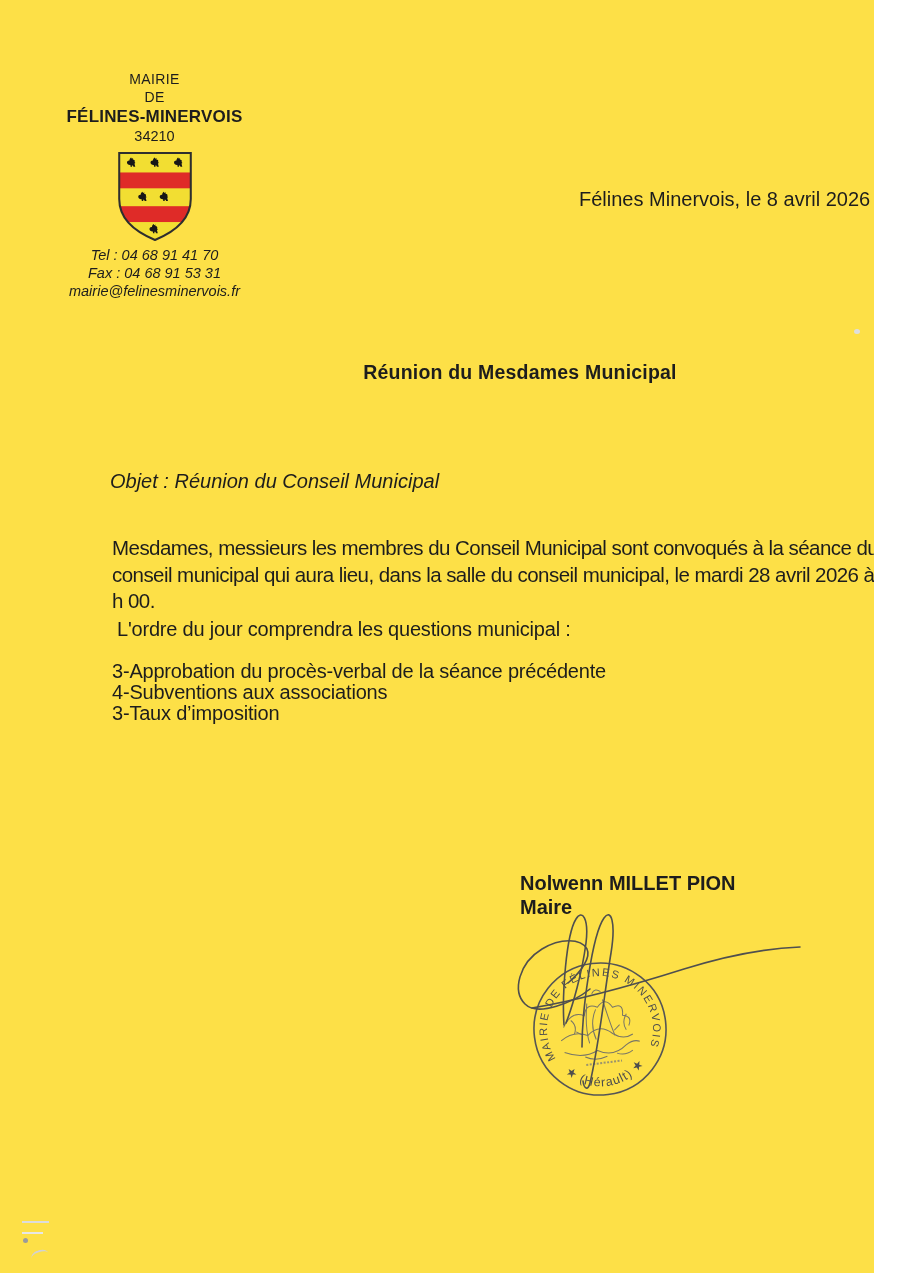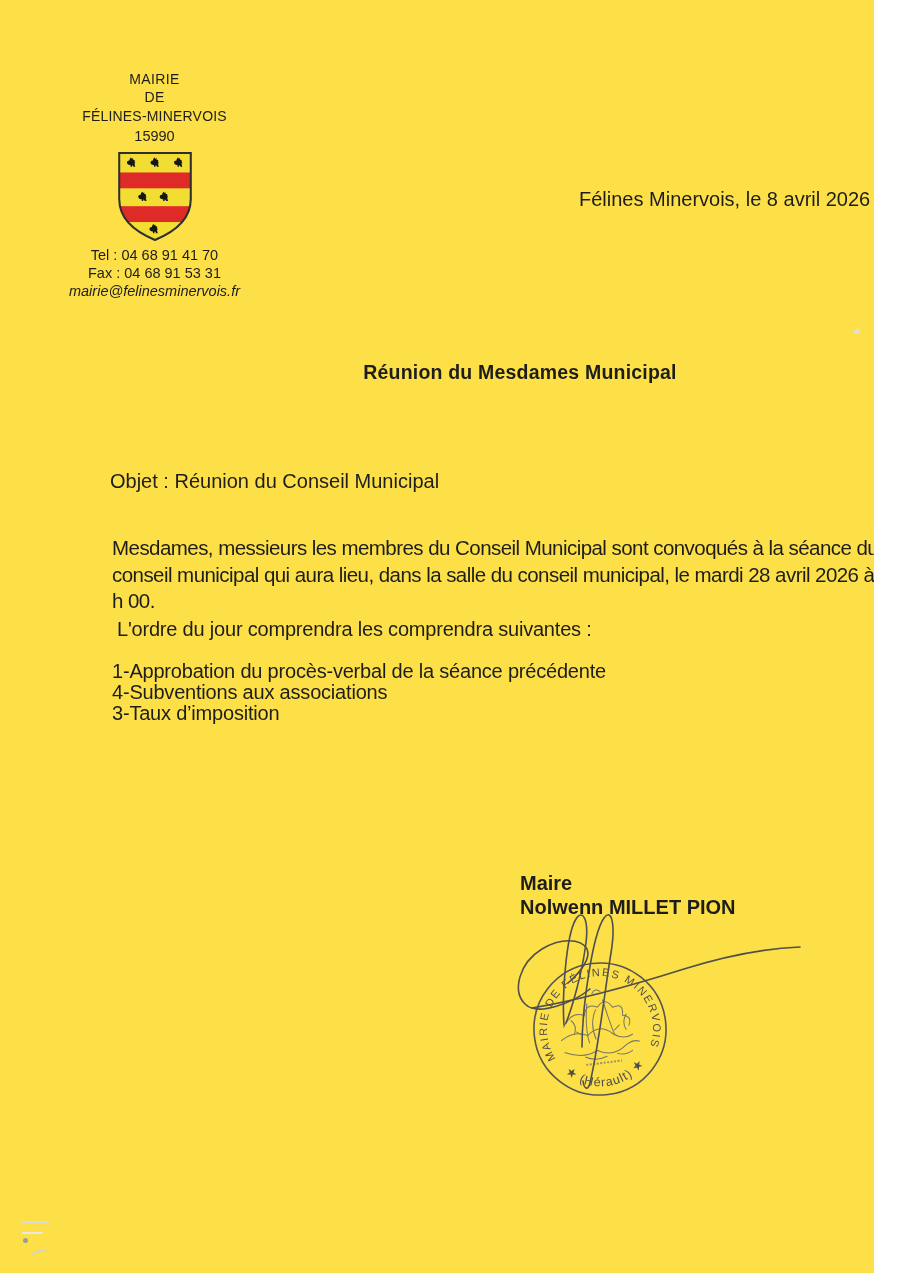--- a/index.html
+++ b/index.html
@@ -3,30 +3,30 @@
 <meta charset="utf-8">
 <style>
   html,body{margin:0;padding:0;background:#ffffff;}
   .page{
     position:relative;width:858px;height:1273px;background:#fde047;overflow:hidden;
     font-family:"Liberation Sans","DejaVu Sans",sans-serif;color:#1d1d1d;padding-left:16px;
   }
   
   .letterhead{position:absolute;left:52px;top:70px;width:205px;text-align:center;}
   .lh-line{font-size:14px;line-height:18px;letter-spacing:.4px;}
-  .lh-name{font-size:14px;line-height:21px;font-weight:normal;letter-spacing:.2px;}
+  .lh-name{font-size:17px;line-height:21px;font-weight:bold;letter-spacing:.2px;}
   .lh-postal{font-size:14.5px;line-height:19px;}
   .crest{display:block;margin:5px auto 3px auto;}
-  .lh-contact{font-size:14.5px;line-height:18px;}
+  .lh-contact{font-size:14.5px;line-height:18px;font-style:italic;}
   .lh-email{font-size:14.5px;line-height:19px;font-weight:normal;font-style:italic;}
   
   .date-line{position:absolute;left:579px;top:188px;font-size:20px;white-space:nowrap;}
   .doc-title{position:absolute;left:140px;top:361px;width:760px;text-align:center;
              font-size:19.5px;font-weight:bold;letter-spacing:.2px;}
-  .objet{position:absolute;left:110px;top:470px;font-size:20px;}
+  .objet{position:absolute;left:110px;top:470px;font-size:20px;font-style:italic;}
   .paragraph{position:absolute;left:112px;top:535px;width:790px;
              font-size:20.5px;line-height:26.5px;letter-spacing:-0.55px;}
   .ordre{position:absolute;left:117px;top:618px;font-size:20px;letter-spacing:-0.2px;}
   .agenda{position:absolute;left:112px;top:661px;font-size:20px;line-height:21px;letter-spacing:-0.2px;}
   .agenda div{white-space:nowrap;}
   .sig-block{position:absolute;left:520px;top:871px;font-size:20px;font-weight:bold;line-height:24px;}
   
   .stamp-svg{position:absolute;left:502px;top:905px;}
   
   .artifact{position:absolute;pointer-events:none;}
@@ -39,21 +39,21 @@
 </style>
 </head>
 <body>
 
 <div class="page">
 
   <div class="letterhead">
     <div class="lh-line">MAIRIE</div>
     <div class="lh-line">DE</div>
     <div class="lh-name">FÉLINES-MINERVOIS</div>
-    <div class="lh-postal">15990</div>
+    <div class="lh-postal">34210</div>
 
     <svg class="crest" width="76" height="92" viewBox="0 0 74 90" aria-hidden="true">
       <defs>
         <path id="shield" d="M2,2 L72,2 L72,47 C72,65 59,78 37,87 C15,78 2,65 2,47 Z"></path>
         <clipPath id="shieldClip">
             <use href="#shield"></use>
           </clipPath>
         <path id="coq" d="M4.6,0.4 L5.4,1.7 L6.6,0.8 L6.3,2.3 C7.9,2.3 8.7,3.5 8.0,4.7
                  C9.0,5.1 8.9,6.1 7.9,6.3 L8.7,9.4 L6.9,9.4 C6.6,8.1 6.1,7.9 5.3,8.2
                  L5.6,9.4 L4.1,9.4 L3.9,7.7 C2.1,7.9 0.6,6.9 0.6,5.3
@@ -81,31 +81,31 @@
   </div>
 
   <div class="date-line">Félines Minervois, le 8 avril 2026</div>
 
   <div class="doc-title">Réunion du Mesdames Municipal</div>
 
   <div class="objet">Objet : Réunion du Conseil Municipal</div>
 
   <div class="paragraph">Mesdames, messieurs les membres du Conseil Municipal sont convoqués à la séance du conseil municipal qui aura lieu, dans la salle du conseil municipal, le mardi 28 avril 2026 à 18 h 00.</div>
 
-  <div class="ordre">L'ordre du jour comprendra les comprendra suivantes :</div>
+  <div class="ordre">L'ordre du jour comprendra les questions municipal :</div>
 
   <div class="agenda">
-    <div>1-Approbation du procès-verbal de la séance précédente</div>
+    <div>3-Approbation du procès-verbal de la séance précédente</div>
     <div>4-Subventions aux associations</div>
     <div>3-Taux d’imposition</div>
   </div>
 
   <div class="sig-block">
+    <div>Nolwenn MILLET PION</div>
     <div>Maire</div>
-    <div>Nolwenn MILLET PION</div>
   </div>
 
   <svg class="stamp-svg" width="315" height="210" viewBox="0 0 315 210" aria-hidden="true">
     <defs>
       <path id="arcTop" d="M 52.1 150.5 A 53 53 0 1 1 143.9 150.5"></path>
       <path id="arcBottom" d="M 46.5 141 A 53 53 0 0 0 149.5 141"></path>
     </defs>
 
     <g transform="rotate(-7 98 124)" stroke="#555" fill="none">
       <circle cx="98" cy="124" r="66" stroke-width="1.6"></circle>

